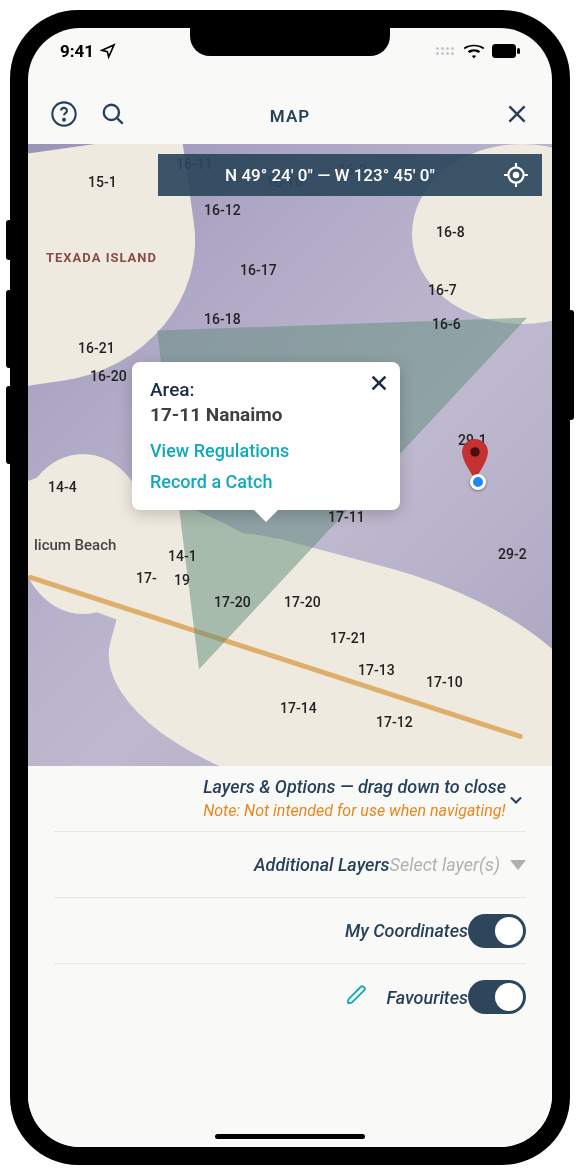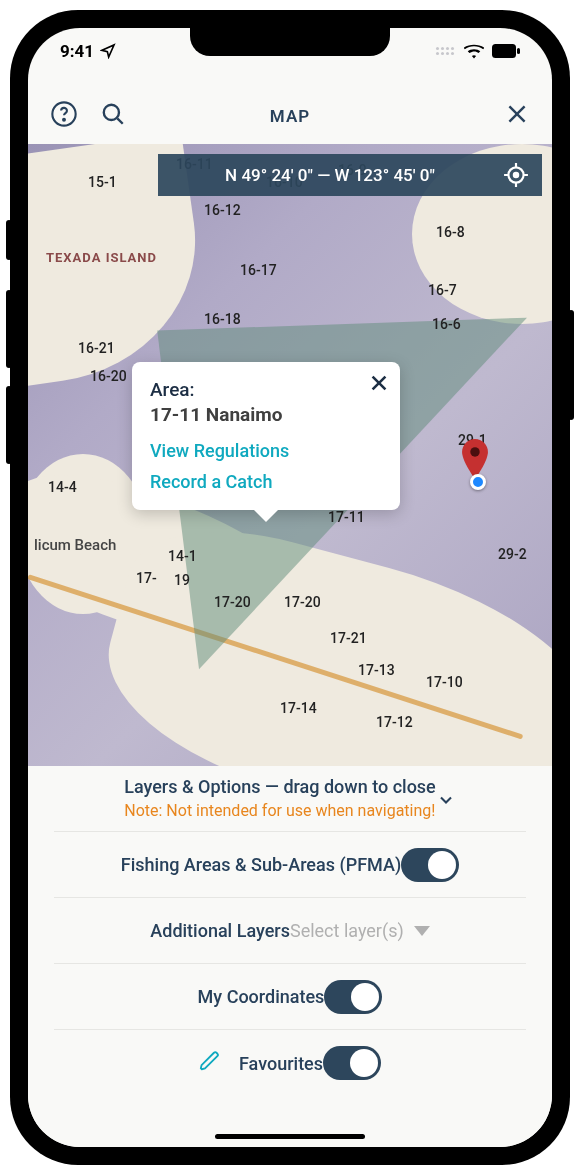--- a/index.html
+++ b/index.html
@@ -120,23 +120,24 @@
   .pin-red{position:absolute;top:295px;right:62px;}
   .dot-blue{position:absolute;top:330px;right:66px;width:16px;height:16px;background:#1e88ff;border:3px solid #fff;border-radius:50%;box-shadow:0 1px 3px rgba(0,0,0,0.4);}
 
   
   .sheet{
     position:absolute; left:0; right:0; bottom:0; top:738px;
     background:#f9f9f7;
     padding:0 26px;
   }
   .sheet-row{
-    display:flex; align-items:center; justify-content:center;
+    display:flex; align-items:center; justify-content:flex-end;
     min-height:66px;
     border-bottom:1px solid #e6e6e3;
+    font-style:italic;
   }
   .sheet-row.first{border-top:none;padding-top:10px;padding-bottom:10px;align-items:flex-start;}
   .row-title{color:#28415b;font-size:18px;font-weight:500;}
   .row-note{color:#e8861e;font-size:16px;margin-top:4px;}
   .chev{color:#28415b;margin-top:14px;}
   .select-layers{color:#b0b0b0;font-size:18px;display:flex;align-items:center;gap:10px;cursor:pointer;}
   .toggle{
     width:58px;height:34px;background:#2d465c;border-radius:20px;position:relative;cursor:pointer;
   }
   .toggle .knob{
@@ -303,26 +304,20 @@
           <div class="row-title">Layers &amp; Options — drag down to close</div>
           <div class="row-note">Note: Not intended for use when navigating!</div>
         </div>
         <span class="chev">
           <svg width="20" height="20" viewBox="0 0 24 24" fill="none" stroke="#28415b" stroke-width="2.5">
               <polyline points="6 9 12 15 18 9"></polyline>
             </svg>
         </span>
       </div>
 
-      <div class="sheet-row">
-        <div class="row-title">Fishing Areas &amp; Sub-Areas (PFMA)</div>
-        <div class="toggle">
-            <div class="knob"></div>
-          </div>
-      </div>
 
       <div class="sheet-row">
         <div class="row-title">Additional Layers</div>
         <div class="select-layers">
           <span>Select layer(s)</span>
           <svg width="16" height="12" viewBox="0 0 16 10">
               <polygon fill="#b0b0b0" points="0,0 16,0 8,10"></polygon>
             </svg>
         </div>
       </div>

